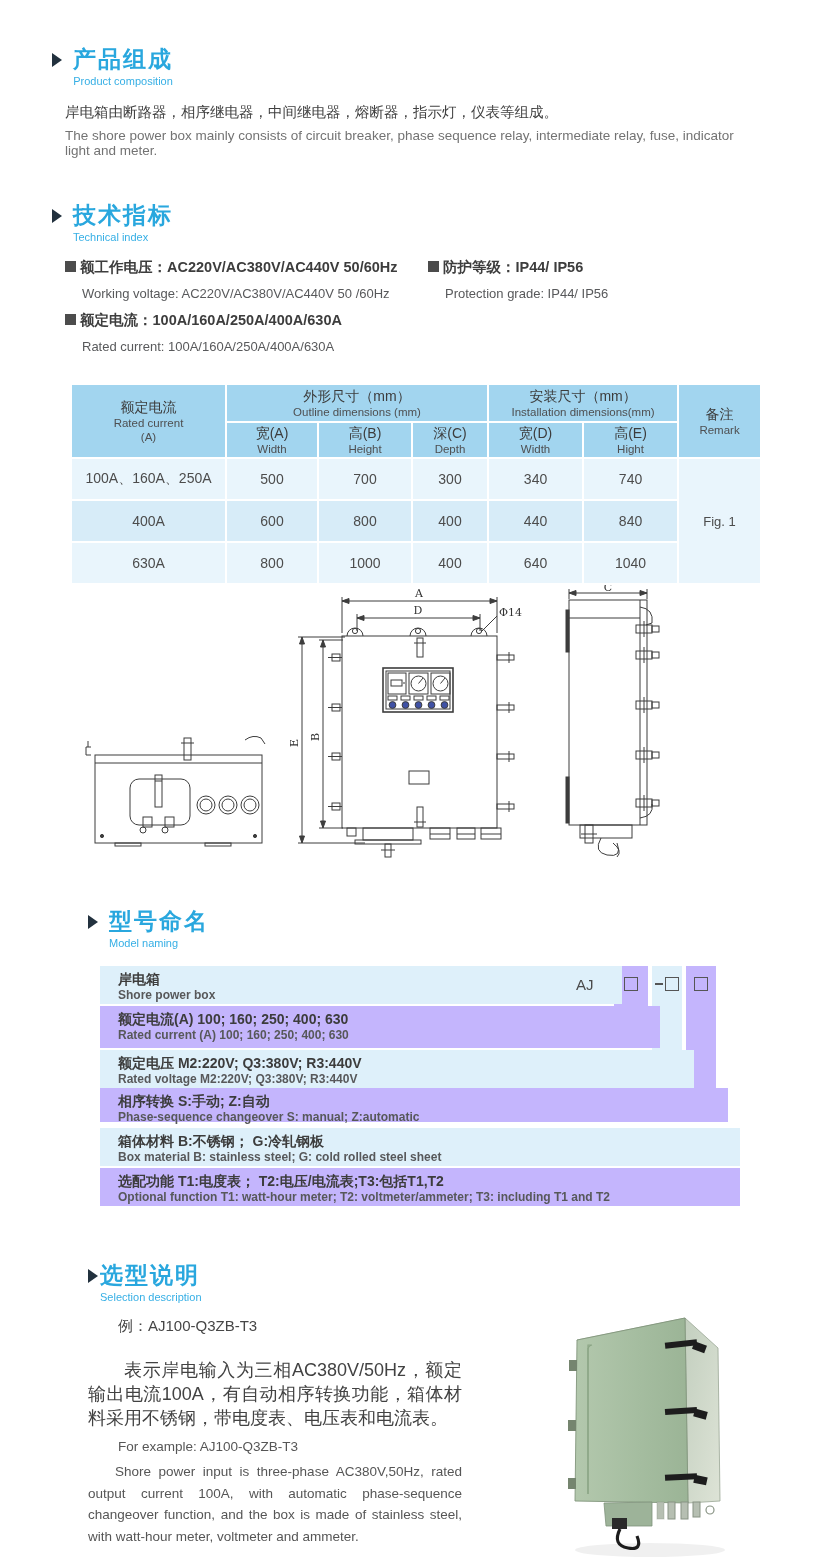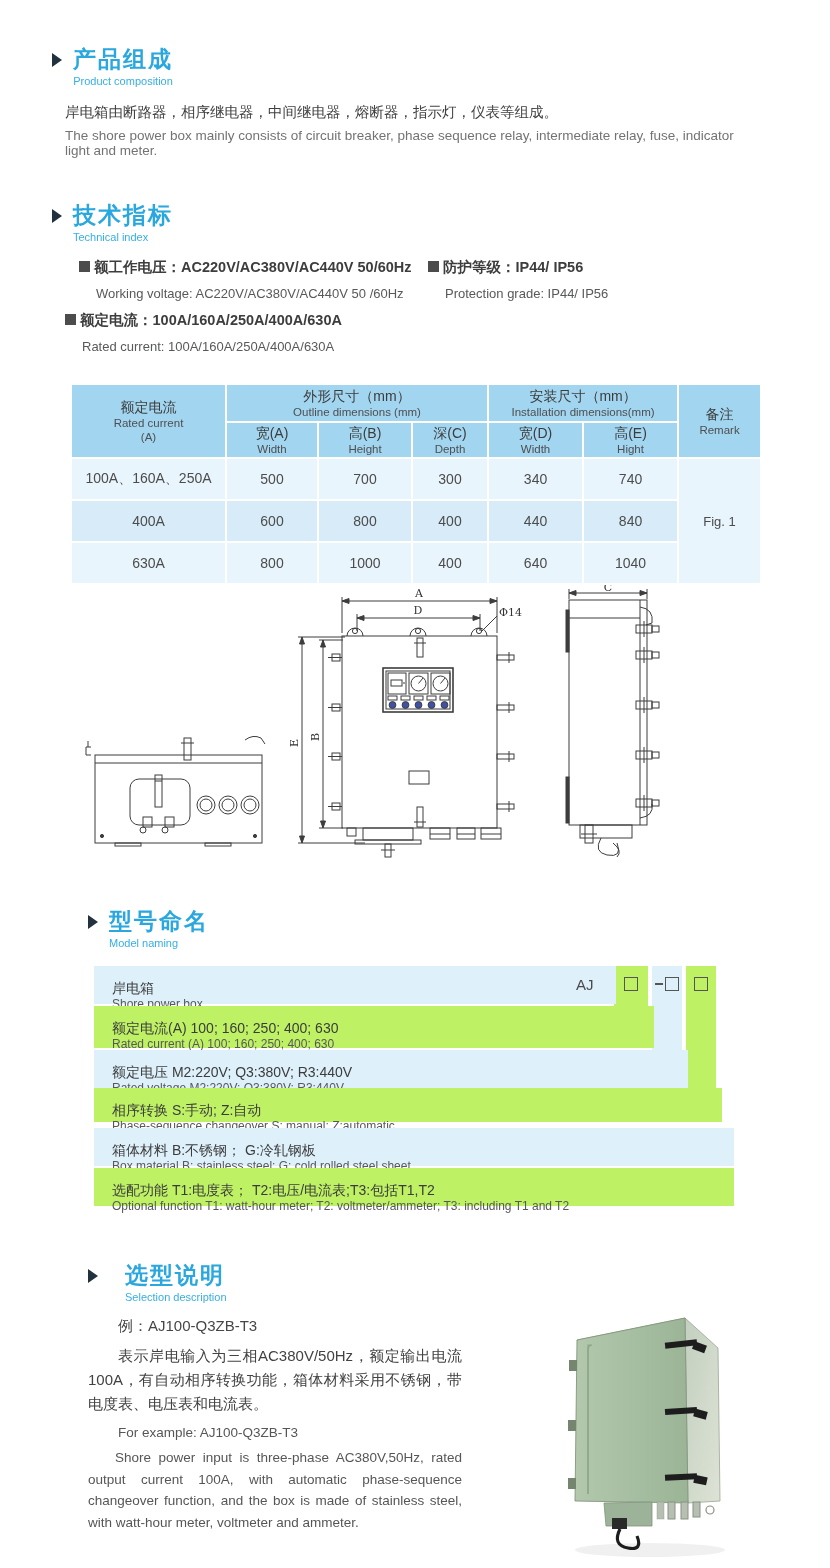--- a/index.html
+++ b/index.html
@@ -21,33 +21,33 @@
   table.size th,table.size td{border:2px solid #ffffff;text-align:center;vertical-align:middle;padding:0;}
   table.size th{background:#a2d5ef;font-weight:normal;}
   .h-zh{font-size:14px;color:#3c3c3c;display:block;line-height:17px;}
   .h-en{font-size:11.5px;color:#4e4f51;display:block;line-height:14px;}
   td.cell{font-size:14px;color:#4c4c4c;height:40px;}
   tr.r-a td{background:#e9f5fc;}
   tr.r-b td{background:#d7ecf8;}
   td.remark{background:#e0f1fa;font-size:13px;color:#4c4c4c;margin-left:21px;}
   
   .model{position:absolute;left:90px;top:966px;width:640px;height:242px;}
-  .m-row{position:absolute;left:4px;padding:14px 0 0 18px;box-sizing:border-box;}
+  .m-row{position:absolute;left:10px;padding:5px 0 0 18px;box-sizing:border-box;font-weight:bold;}
   .m-blue{background:#def0fa;}
-  .m-gray{background:#bef264;}
+  .m-gray{background:#c4b5fd;}
   .m-zh{font-size:14px;color:#3c3c3c;line-height:17px;}
   .m-en{font-size:12px;color:#57585a;line-height:15px;}
   .strip{position:absolute;top:0;}
   .code{position:absolute;font-size:15px;color:#4a4a4a;}
   .cbox{position:absolute;width:12px;height:12px;border:1.5px solid #555;background:transparent;}
   .cdash{position:absolute;width:8px;height:2px;background:#555;}
   
   .sel-text{position:absolute;left:88px;top:1262px;width:374px;}
   .sel-line-zh{font-size:15px;color:#464646;margin:14px 0 0 0;padding-left:30px;}
-  .sel-para-zh{font-size:15px;color:#424242;line-height:24px;text-indent:2em;text-align:justify;margin:8px 0 0 0;}
+  .sel-para-zh{font-size:18px;color:#424242;line-height:24px;text-indent:2em;text-align:justify;margin:22px 0 0 0;}
   .sel-line-en{font-size:13.5px;color:#565656;margin:9px 0 0 0;padding-left:30px;}
   .sel-para-en{font-size:13.5px;color:#565656;line-height:21.5px;text-indent:2em;text-align:justify;margin:7px 0 0 0;}
   svg text{font-family:"DejaVu Serif","Liberation Serif",serif;fill:#333;}
 </style>
 </head>
 <body>
 
 <div class="page">
 
   <div class="sec-head" style="left:52px;top:46px;text-align:center;">
@@ -61,21 +61,21 @@
   <div class="body-en" style="left:65px;top:128px;width:690px;">The shore power box mainly consists of circuit breaker, phase sequence relay, intermediate relay, fuse, indicator light and meter.</div>
 
   <div class="sec-head" style="left:52px;top:202px;">
     <span class="tri"></span>
     <div>
       <div class="t-zh">技术指标</div>
       <div class="t-en">Technical index</div>
     </div>
   </div>
 
-  <div class="spec" style="left:79px;top:258px;">
+  <div class="spec" style="left:65px;top:258px;">
     <div><span class="sq"></span><span class="zh">额工作电压：AC220V/AC380V/AC440V  50/60Hz</span></div>
     <div class="en">Working voltage: AC220V/AC380V/AC440V 50 /60Hz</div>
   </div>
   <div class="spec" style="left:65px;top:311px;">
     <div><span class="sq"></span><span class="zh">额定电流：100A/160A/250A/400A/630A</span></div>
     <div class="en">Rated current: 100A/160A/250A/400A/630A</div>
   </div>
   <div class="spec" style="left:428px;top:258px;">
     <div><span class="sq"></span><span class="zh">防护等级：IP44/ IP56</span></div>
     <div class="en">Protection grade: IP44/ IP56</div>
@@ -377,21 +377,21 @@
     </div>
 
     <span class="code" style="left:486px;top:10px;">AJ</span>
     <span class="cbox" style="left:534px;top:11px;"></span>
     <span class="cdash" style="left:565px;top:17px;"></span>
     <span class="cbox" style="left:575px;top:11px;"></span>
     <span class="cbox" style="left:604px;top:11px;"></span>
   </div>
 
   <div class="sel-text">
-    <div style="display:flex;gap:27px;">
+    <div style="display:flex;gap:2px;">
       <span class="tri"></span>
       <div>
         <div class="t-zh">选型说明</div>
         <div class="t-en">Selection description</div>
       </div>
     </div>
     <div class="sel-line-zh">例：AJ100-Q3ZB-T3</div>
     <div class="sel-para-zh">表示岸电输入为三相AC380V/50Hz，额定输出电流100A，有自动相序转换功能，箱体材料采用不锈钢，带电度表、电压表和电流表。</div>
     <div class="sel-line-en">For example: AJ100-Q3ZB-T3</div>
     <div class="sel-para-en">Shore power input is three-phase AC380V,50Hz, rated output current 100A, with automatic phase-sequence changeover function, and the box is made of stainless steel, with watt-hour meter, voltmeter and ammeter.</div>

